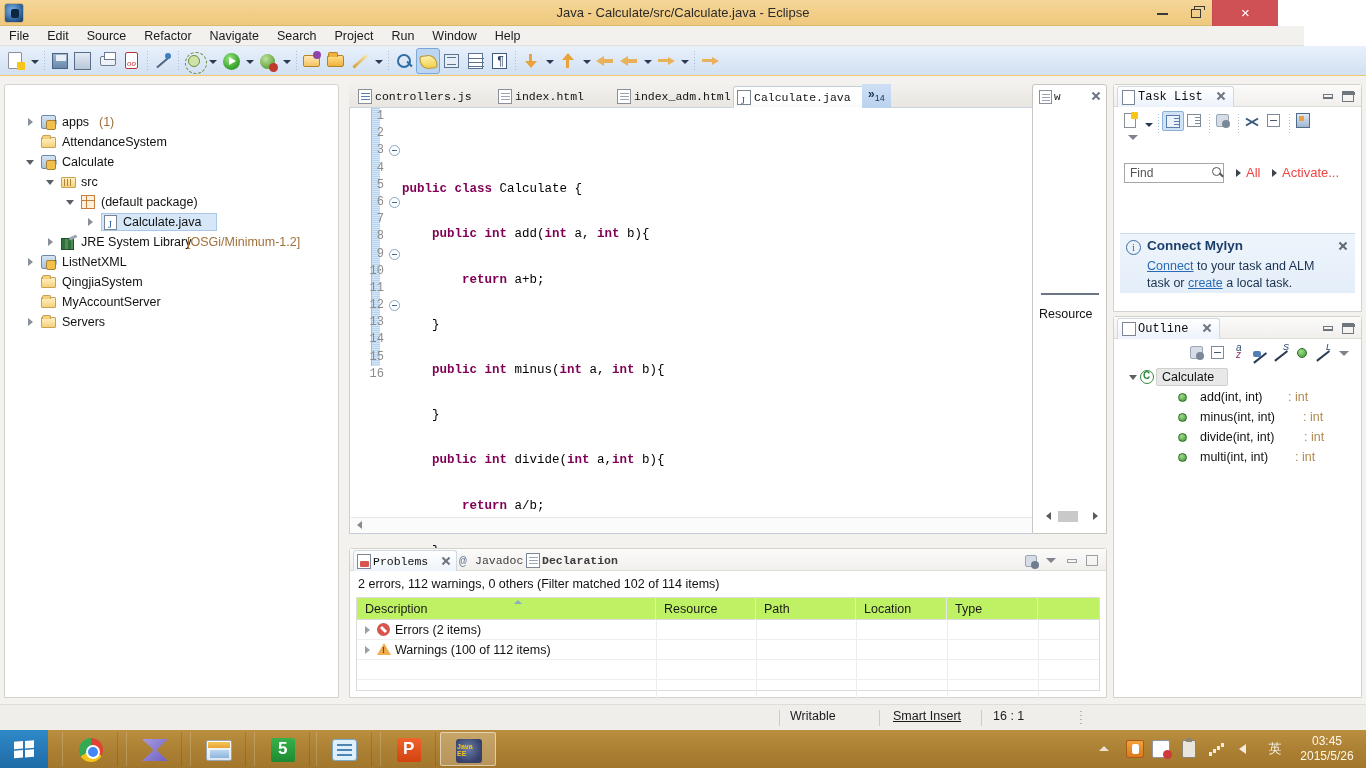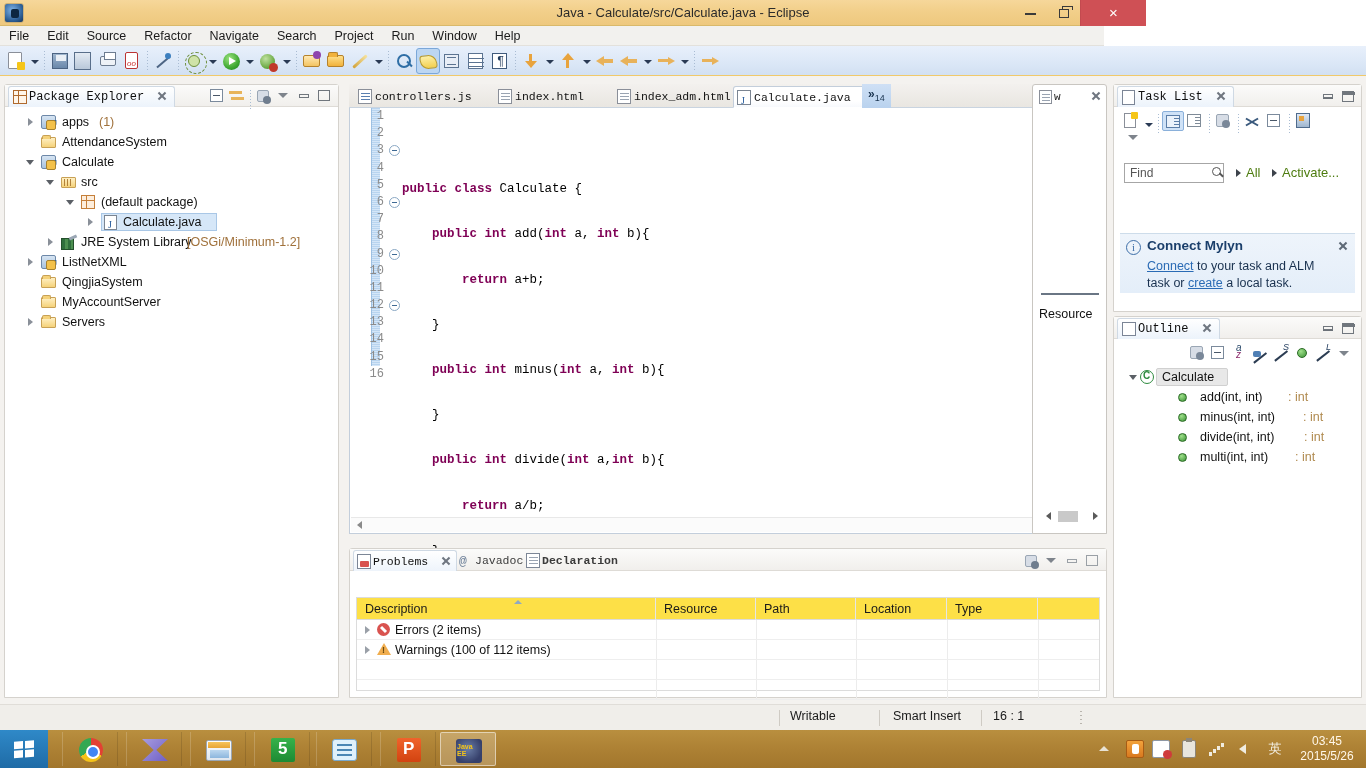--- a/index.html
+++ b/index.html
@@ -7,21 +7,21 @@
     width: 1366px; height: 768px;
     overflow: hidden;
     font-family: "Liberation Sans", sans-serif;
     font-size: 12px;
     background: #fff;
   }
   #app { position: relative; width: 1366px; height: 768px; }
 
   
   .titlebar {
-    position: absolute; left: 0; top: 0; width: 1146px; height: 26px;
+    position: absolute; left: 0; top: 0; width: 1278px; height: 26px;
     background: linear-gradient(to bottom, #f6d79a 0%, #f2cf8a 45%, #eec87e 100%);
     border-bottom: 1px solid #d9b96a;
   }
   .titlebar .tb-title {
     position: absolute; left: 0; top: 0; width: 1366px; height: 26px;
     line-height: 26px; text-align: center;
     font-size: 13px; color: #2b2b2b;
   }
   .tb-appicon {
     position: absolute; left: 4px; top: 3px; width: 20px; height: 20px;
@@ -51,21 +51,21 @@
     display:inline-block; width: 10px; height: 9px; border: 1.6px solid #3a3a3a; vertical-align: middle;
     position: relative;
   }
   .winbtn .glyph-max::after {
     content:""; position:absolute; left: 2px; top: -4px; width: 9px; height: 3px;
     border: 1.6px solid #3a3a3a; border-bottom: none;
   }
 
   
   .menubar {
-    position: absolute; left: 0; top: 26px; width: 1104px; height: 20px;
+    position: absolute; left: 0; top: 26px; width: 1304px; height: 20px;
     background: #f2f1ee; border-bottom: 1px solid #e3e1dc;
   }
   .menubar .mi {
     float: left; height: 20px; line-height: 20px; padding: 0 9px;
     font-size: 12.5px; color: #1b1b1b; cursor: default;
   }
 
   
   .toolbar {
     position: absolute; left: 0; top: 46px; width: 1366px; height: 30px;
@@ -387,21 +387,21 @@
   .pb-tab.inactive { color:#3b3b3b; }
   .pbi { position:absolute; left:3px; top:3px; width:14px; height:15px;}
   .pbi-problems { background:#fff; border:1px solid #7c8696;}
   .pbi-problems::after{content:"";position:absolute;left:2px;top:6px;width:9px;height:6px;background:#d9534f;border-radius:1px;}
   .pbi-javadoc::after{content:"@";position:absolute;left:0;top:-2px;font-size:13px;color:#6d8099;}
   .pbi-decl { background:#fff;border:1px solid #7c8696;}
   .pbi-decl::after{content:"";position:absolute;left:2px;top:3px;width:9px;height:7px;background:repeating-linear-gradient(to bottom,#9aa4b2 0 1px,transparent 1px 3px);}
 
   .pb-summary { position:absolute; left:8px; top:28px; font-size:12.5px; color:#111;}
   .pb-table { position:absolute; left:6px; top:48px; right:6px; bottom:6px; border:1px solid #dcdcdc; background:#fff;}
-  .pb-head { position:relative; height:22px; background:#fde047; border-bottom:1px solid #dcdcdc;}
+  .pb-head { position:relative; height:22px; background:#bef264; border-bottom:1px solid #dcdcdc;}
   .pb-th { position:absolute; top:0; height:22px; line-height:22px; font-size:12.5px; color:#1a1a1a; padding-left:8px; border-right:1px solid #e6e6e6;}
   .pb-sortmark{ position:absolute; left:157px; top:2px; border-left:4px solid transparent;border-right:4px solid transparent;border-bottom:4px solid #8fa9c4;}
   .pb-row { position:relative; height:20px; border-bottom:1px solid #eeeeee;}
   .pb-cell0 { position:absolute; left:0; top:0; height:20px; line-height:20px; font-size:12.5px; color:#111; padding-left:24px;}
   .pb-rowdiv { position:absolute; top:0; height:100%; width:1px; background:#ececec;}
   .pb-twist { position:absolute; left:8px; top:6px; border-top:4px solid transparent;border-bottom:4px solid transparent;border-left:5px solid #9aa0a8;}
   .pb-err { position:absolute; left:20px; top:3px; width:13px;height:13px;background:#d9534f;border-radius:50%;}
   .pb-err::after{content:"";position:absolute;left:3px;top:5px;width:7px;height:3px;background:#fff;transform:rotate(45deg);box-shadow:0 0 0 0 #fff;}
   .pb-warn { position:absolute; left:20px; top:3px; width:0;height:0;border-left:7px solid transparent;border-right:7px solid transparent;border-bottom:12px solid #f0ad4e;}
   .pb-warn::after{content:"!";position:absolute;left:-2px;top:2px;font-size:9px;color:#6a4a10;font-weight:bold;}
@@ -430,21 +430,21 @@
   .tl-menu-tri { position:absolute; left:8px; top:24px; border-left:5px solid transparent;border-right:5px solid transparent;border-top:5px solid #7e848c;}
 
   .tl-find {
     position:absolute; left: 10px; top: 78px; width: 100px; height: 20px;
     border:1px solid #a6a6a6; background:#fff; font-size:12px; color:#555;
     padding: 2px 18px 2px 5px; line-height:15px;
   }
   .tl-find-ico { position:absolute; right:4px; top:4px; width:11px;height:11px;}
   .tl-find-ico::before{content:"";position:absolute;left:0;top:0;width:7px;height:7px;border:1.5px solid #555;border-radius:50%;}
   .tl-find-ico::after{content:"";position:absolute;left:7px;top:7px;width:5px;height:1.5px;background:#555;transform:rotate(45deg);}
-  .tl-link { position:absolute; top: 80px; font-size:13px; color:#4d7c0f; cursor:default;}
+  .tl-link { position:absolute; top: 80px; font-size:13px; color:#ef4444; cursor:default;}
   .tl-link-tri { position:absolute; top:84px; border-top:4px solid transparent;border-bottom:4px solid transparent;border-left:5px solid #3d434b;}
 
   .mylyn-box {
     position:absolute; left:6px; top:148px; right:6px; height: 60px;
     background: linear-gradient(to bottom,#eef4fb,#e4eef9);
     border-top: 1px solid #cddcea;
   }
   .mylyn-i {
     position:absolute; left:6px; top:6px; width:15px; height:15px; border:1.5px solid #3d6ea8; border-radius:50%;
   }
@@ -695,48 +695,20 @@
     </div>
     <div class="persp" style="left:1324px;width:24px;">
       <span class="persp-ico pi-refresh"></span>
     </div>
     <div class="caret" style="position:absolute;left:1346px;top:48px;"></div>
   </div>
 
   <div class="workbench"></div>
 
   <div class="view" id="pkgexp">
-    <div class="view-tabbar">
-      <div class="view-tab">
-        <span class="vt-icon i-pkgexp-view"></span>
-        <span>Package Explorer</span>
-        <span class="tab-x"></span>
-      </div>
-      <div class="pe-toolbar">
-        <div class="pe-tbi">
-            <i class="ic-collapse"></i>
-          </div>
-        <div class="pe-tbi">
-            <i class="ic-linkedit"></i>
-          </div>
-        <div class="sep" style="height:18px;"></div>
-        <div class="pe-tbi">
-            <i class="ic-persp-small"></i>
-          </div>
-        <div class="pe-tbi">
-            <i class="ic-viewmenu-tri"></i>
-          </div>
-        <div class="pe-tbi">
-            <i style="position:absolute;left:5px;top:7px;width:10px;height:4px;border:1px solid #70767d;"></i>
-          </div>
-        <div class="pe-tbi">
-            <i style="position:absolute;left:4px;top:3px;width:12px;height:11px;border:1px solid #70767d;"></i>
-          </div>
-      </div>
-    </div>
     <div class="tree">
       <div class="tnode">
         <span class="twist closed" style="left:18px;"></span>
         <span class="tico i-proj i-projj" style="left:36px;"></span>
         <span class="tlabel" style="left:57px;">apps</span>
         <span class="tlabel dim" style="left:94px;">(1)</span>
       </div>
       <div class="tnode">
         <span class="tico i-folder" style="left:36px;"></span>
         <span class="tlabel" style="left:57px;">AttendanceSystem</span>
@@ -933,20 +905,21 @@
           </div>
         <div class="pe-tbi" style="float:left;">
             <i style="position:absolute;left:5px;top:7px;width:10px;height:4px;border:1px solid #9aa0a6;"></i>
           </div>
         <div class="pe-tbi" style="float:left;">
             <i style="position:absolute;left:4px;top:3px;width:12px;height:11px;border:1px solid #9aa0a6;"></i>
           </div>
       </div>
     </div>
 
+    <div class="pb-summary">2 errors, 112 warnings, 0 others (Filter matched 102 of 114 items)</div>
 
     <div class="pb-table">
       <div class="pb-head">
         <div class="pb-th" style="left:0;width:299px;">Description</div>
         <div class="pb-sortmark"></div>
         <div class="pb-th" style="left:299px;width:100px;">Resource</div>
         <div class="pb-th" style="left:399px;width:100px;">Path</div>
         <div class="pb-th" style="left:499px;width:91px;">Location</div>
         <div class="pb-th" style="left:590px;width:91px;">Type</div>
         <div class="pb-th" style="left:681px;width:64px;border-right:none;"></div>
@@ -1120,21 +1093,21 @@
         <span style="position:absolute;left:86px;">multi(int, int)</span>
         <span class="ret" style="position:absolute;left:181px;"> : int</span>
       </div>
     </div>
   </div>
 
   <div class="statusbar">
     <div class="sb-sep" style="left:779px;"></div>
     <div class="sb-text" style="left:790px;">Writable</div>
     <div class="sb-sep" style="left:879px;"></div>
-    <div class="sb-text" style="left:893px;">Smart Insert</div>
+    <div class="sb-text" style="left:893px;text-decoration:underline;">Smart Insert</div>
     <div class="sb-sep" style="left:981px;"></div>
     <div class="sb-text" style="left:993px;">16 : 1</div>
     <div class="sb-dots" style="left:1080px;"></div>
   </div>
 
   <div class="taskbar">
     <div class="tb-start">
         <span class="winlogo"></span>
       </div>
     <div class="tb-item" style="left:62px;">

